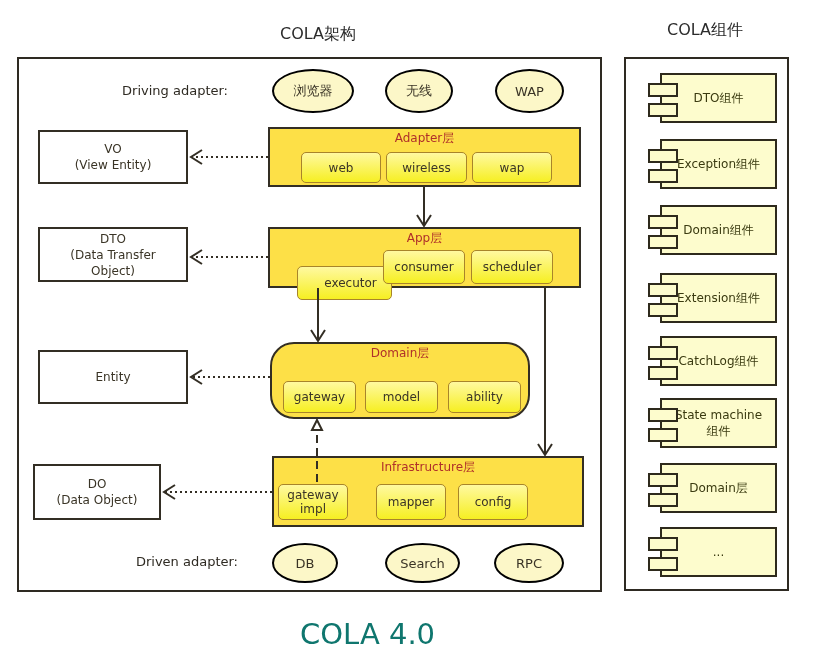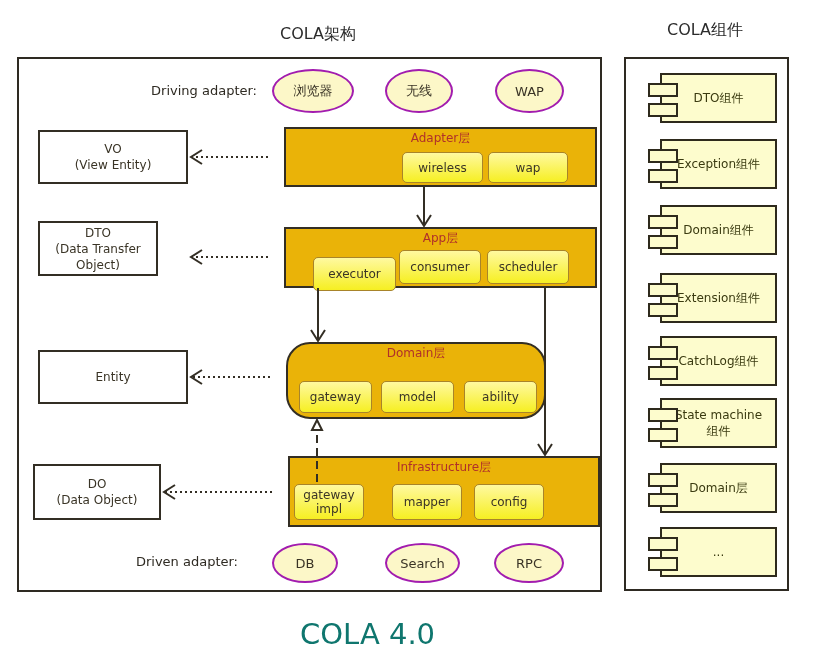--- a/index.html
+++ b/index.html
@@ -2,66 +2,67 @@
 <html><head>
 <meta charset="utf-8">
 <style>
   html, body { margin: 0; padding: 0; background: #ffffff; }
   body { width: 815px; height: 646px; position: relative; overflow: hidden;
          font-family: "DejaVu Sans", "Liberation Sans", sans-serif; color: #3a3426; }
   .abs { position: absolute; box-sizing: border-box; }
   .title { font-size: 16px; color: #2b2b2b; text-align: center; }
   .frame { border: 2px solid #2e2a22; background: #fff; }
   .label { font-size: 13px; color: #2e2a22; text-align: right; white-space: nowrap; }
-  .ellipse { border: 2px solid #a21caf; border-radius: 50%; background: #fcf7c8;
+  .ellipse { border: 2px solid #000000; border-radius: 50%; background: #fcf7c8;
              display: flex; align-items: center; justify-content: center; font-size: 13px; color: #3a3426; }
   .objbox { border: 2px solid #332e24; background: #fff; display: flex; align-items: center;
             justify-content: center; text-align: center; font-size: 12px; color: #3a3426; line-height: 16px; white-space: pre-line; }
-  .layer { border: 2px solid #332e24; background: #eab308; margin-left: 16px; }
+  .layer { border: 2px solid #332e24; background: #fde047; }
   .layer-title { position: absolute; left: 0; right: 0; top: 1px; text-align: center; font-size: 12px; color: #b0302a; }
   .mod { position: absolute; border: 1px solid #a8842a; border-radius: 5px;
          background: linear-gradient(#fff9a0, #f6ef22); display: flex; align-items: center; justify-content: center;
          font-size: 12px; color: #3a3426; text-align: center; line-height: 14px; white-space: pre-line; }
   .comp { border: 2px solid #2e2a1c; background: #fdfccd; display: flex; align-items: center; justify-content: center;
           font-size: 12px; color: #3a3a10; text-align: center; line-height: 16px; white-space: pre-line; }
   .tab { position: absolute; width: 26px; height: 10px; border: 2px solid #2e2a1c; background: #fdfccd; left: -14px; }
   .bottom-title { font-size: 29px; color: #0f766e; }
   svg.lines { position: absolute; left: 0; top: 0; pointer-events: none; }
 </style>
 </head>
 <body>
 
 <div class="abs title" style="left:218px;top:24px;width:200px;">COLA架构</div>
 <div class="abs title" style="left:625px;top:20px;width:160px;">COLA组件</div>
 
 <div class="abs frame" style="left:17px;top:57px;width:585px;height:535px;"></div>
 
-<div class="abs label" style="left:112px;top:83px;width:145px;">Driving adapter:</div>
+<div class="abs label" style="left:83px;top:83px;width:145px;">Driving adapter:</div>
 <div class="abs ellipse" style="left:272px;top:69px;width:82px;height:44px;">浏览器</div>
 <div class="abs ellipse" style="left:385px;top:69px;width:68px;height:44px;">无线</div>
 <div class="abs ellipse" style="left:495px;top:69px;width:69px;height:44px;">WAP</div>
 
 <div class="abs objbox" style="left:38px;top:130px;width:150px;height:54px;">VO
 (View Entity)</div>
-<div class="abs objbox" style="left:38px;top:221px;width:120px;height:55px;text-align:center;">DTO
+<div class="abs objbox" style="left:38px;top:227px;width:150px;height:55px;text-align:center;">DTO
 (Data Transfer
 Object)</div>
 <div class="abs objbox" style="left:38px;top:350px;width:150px;height:54px;">Entity</div>
 <div class="abs objbox" style="left:33px;top:464px;width:128px;height:56px;">DO
 (Data Object)</div>
 
 <div class="abs layer" style="left:268px;top:127px;width:313px;height:60px;">
   <div class="layer-title">Adapter层</div>
+  <div class="mod" style="left:31px;top:23px;width:78px;height:29px;">web</div>
   <div class="mod" style="left:116px;top:23px;width:79px;height:29px;">wireless</div>
   <div class="mod" style="left:202px;top:23px;width:78px;height:29px;">wap</div>
 </div>
 
 <div class="abs layer" style="left:268px;top:227px;width:313px;height:61px;">
   <div class="layer-title">App层</div>
-  <div class="mod" style="left:27px;top:28px;width:81px;height:32px;">executor</div>
+  <div class="mod" style="left:27px;top:37px;width:81px;height:32px;padding-left:12px;">executor</div>
   <div class="mod" style="left:113px;top:21px;width:80px;height:32px;">consumer</div>
   <div class="mod" style="left:201px;top:21px;width:80px;height:32px;">scheduler</div>
 </div>
 
 <div class="abs layer" style="left:270px;top:342px;width:260px;height:77px;border-radius:24px;">
   <div class="layer-title">Domain层</div>
   <div class="mod" style="left:11px;top:37px;width:71px;height:30px;">gateway</div>
   <div class="mod" style="left:93px;top:37px;width:71px;height:30px;">model</div>
   <div class="mod" style="left:176px;top:37px;width:71px;height:30px;">ability</div>
 </div>

